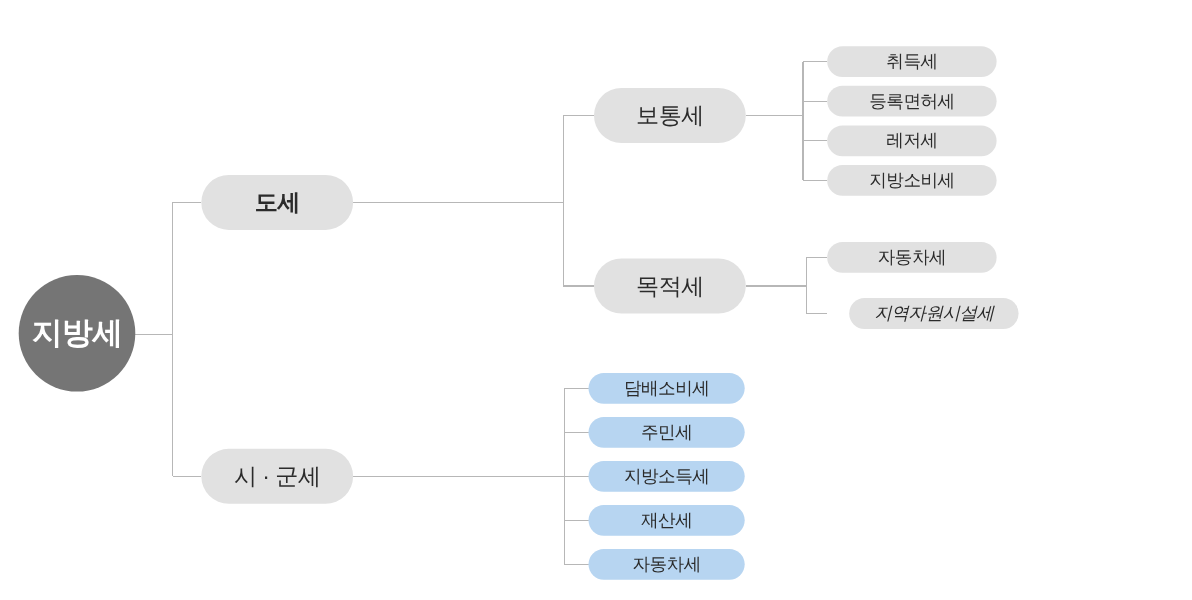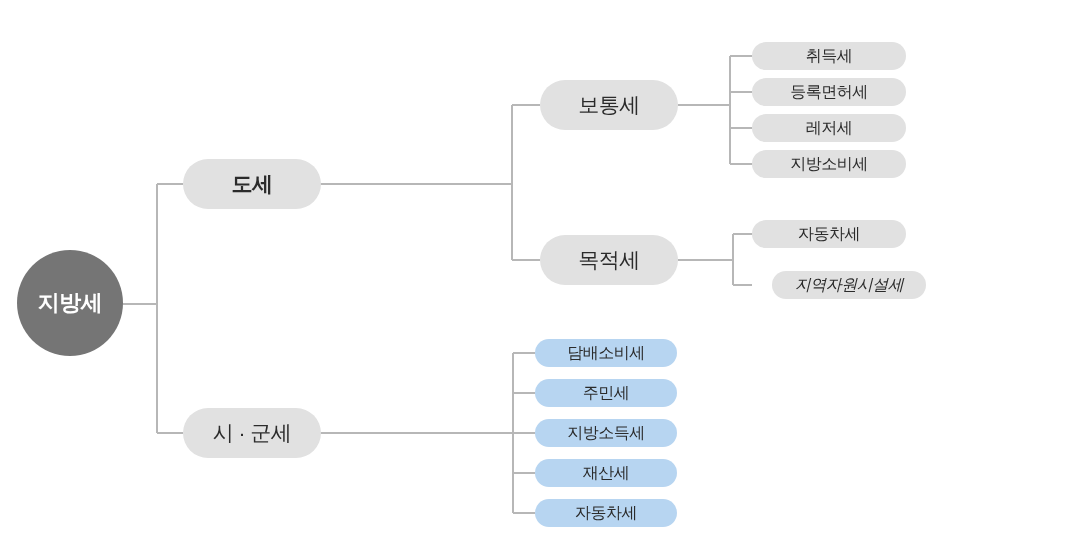--- a/index.html
+++ b/index.html
@@ -25,21 +25,21 @@
   .node{
     position:absolute;
     display:flex;align-items:center;justify-content:center;
     color:var(--text);
     white-space:nowrap;
     letter-spacing:-0.5px;
   }
   .root{
     width:106px;height:106px;border-radius:50%;
     background:var(--root-fill);color:var(--root-text);
-    font-size:22px;font-weight:700;
+    font-size:28px;font-weight:700;
   }
   .branch{
     width:138px;height:50px;border-radius:25px;
     background:var(--pill-gray);
     font-size:21px;font-weight:500;
   }
   .leaf{
     width:154px;height:28px;border-radius:14px;
     background:var(--pill-gray);
     font-size:16px;font-weight:400;

